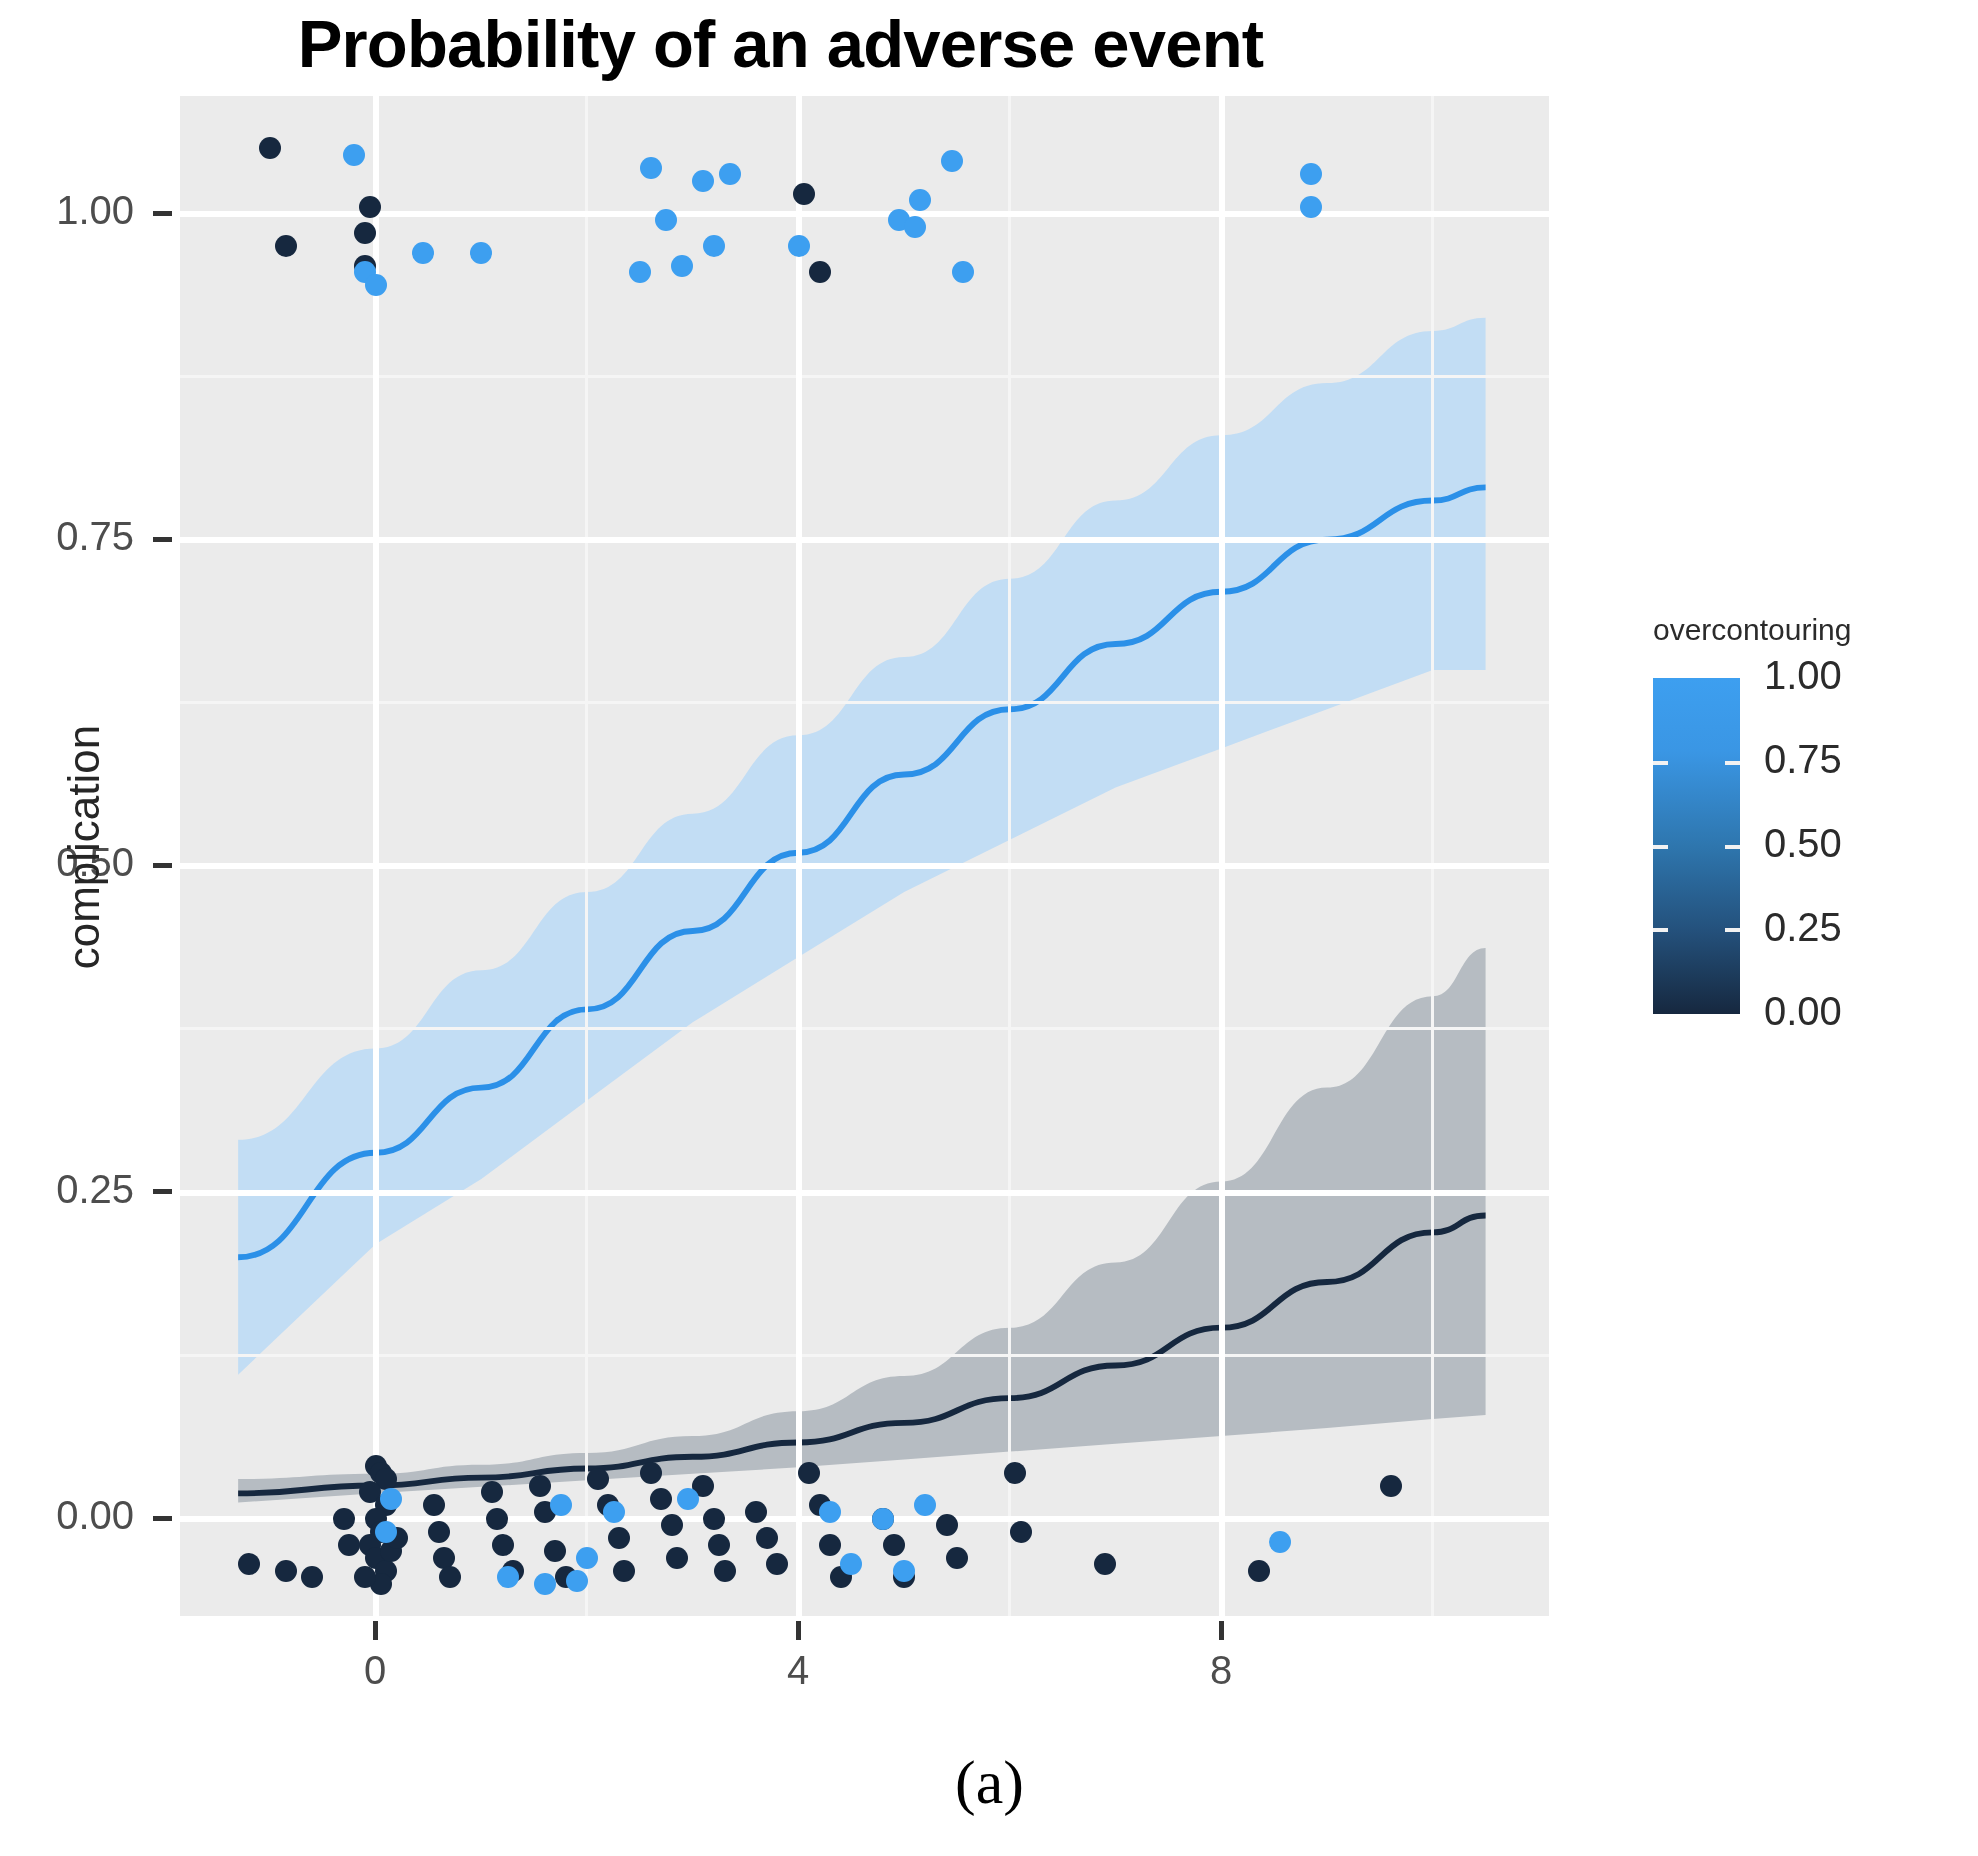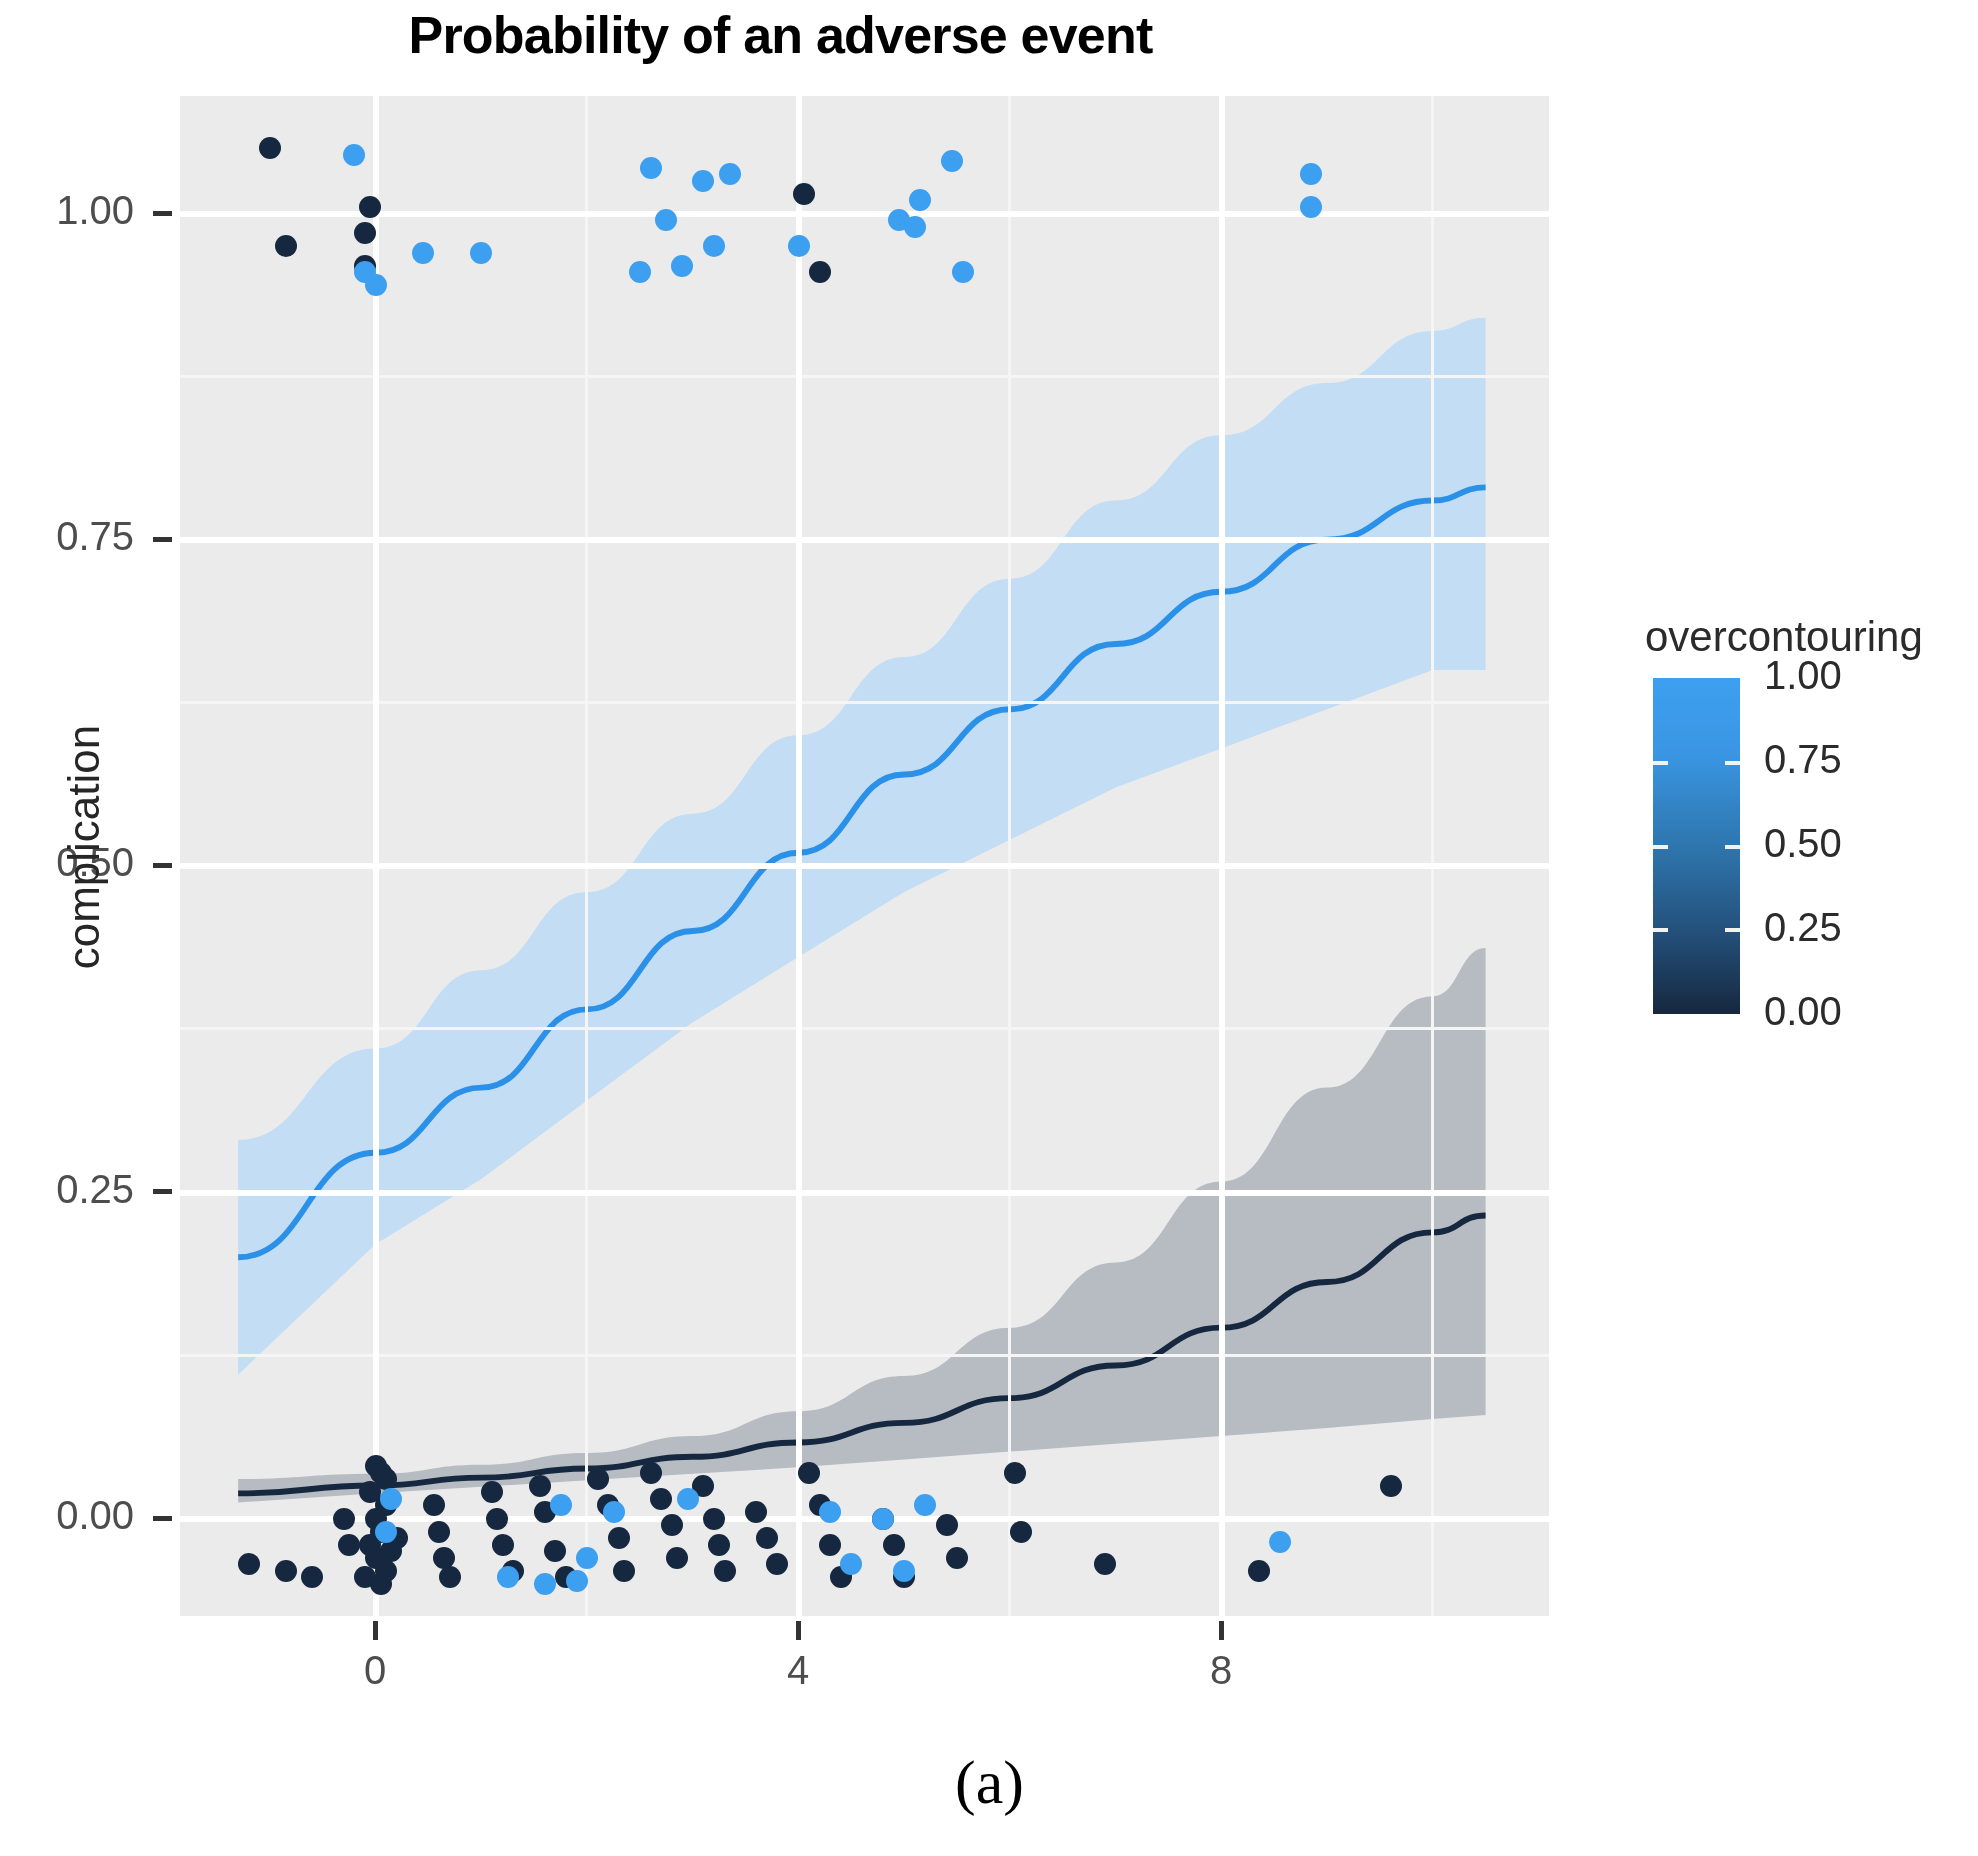--- a/index.html
+++ b/index.html
@@ -3,21 +3,21 @@
 <meta charset="utf-8">
 <style>
   html, body { margin:0; padding:0; background:#ffffff; }
   body { width:1979px; height:1857px; font-family:"Liberation Sans", sans-serif; position:relative; overflow:hidden; }
 
   .fig { position:absolute; left:0; top:0; width:1979px; height:1857px; }
 
   
   #plot-title{
     position:absolute; left:0; top:5px; width:1561px; text-align:center;
-    font-size:52px; font-weight:bold; color:#000; letter-spacing:-0.8px;
+    font-size:67px; font-weight:bold; color:#000; letter-spacing:-0.8px;
     font-family:"Liberation Sans", sans-serif;
   }
 
   
   #panel{
     position:absolute; left:180px; top:96px; width:1369px; height:1520px;
     background:#ebebeb; overflow:hidden;
   }
   .grid-major-h, .grid-minor-h, .grid-major-v, .grid-minor-v{ position:absolute; }
   .grid-major-h{ left:0; width:100%; height:5.9px; background:#ffffff; }
@@ -53,21 +53,21 @@
   
   #facet-annotation{
     position:absolute; left:1583px; top:107px; width:394px;
     font-size:49px; font-weight:bold; line-height:1.18; color:#000;
     font-family:"Liberation Sans", sans-serif;
   }
 
   
   #legend{ position:absolute; left:1636px; top:613px; width:336px; }
   #legend-title{
-    position:absolute; left:9px; top:0; font-size:42px; color:#2b2b2b;
+    position:absolute; left:17px; top:0; font-size:30px; color:#2b2b2b;
     white-space:nowrap; font-family:"Liberation Sans", sans-serif;
   }
   #legend-bar{
     position:absolute; left:17px; top:65px; width:87px; height:336px;
     background:linear-gradient(to bottom,#3d9ff0 0%,#3a96e4 22%,#2e76ae 50%,#24517c 75%,#16283f 100%);
   }
   .legend-tick-mark{ position:absolute; width:15px; height:4.2px; background:#f2f2f2; }
   .legend-tick-mark.right{ left:89px; }
   .legend-tick-mark.left{ left:17px; }
   .legend-tick-label{

